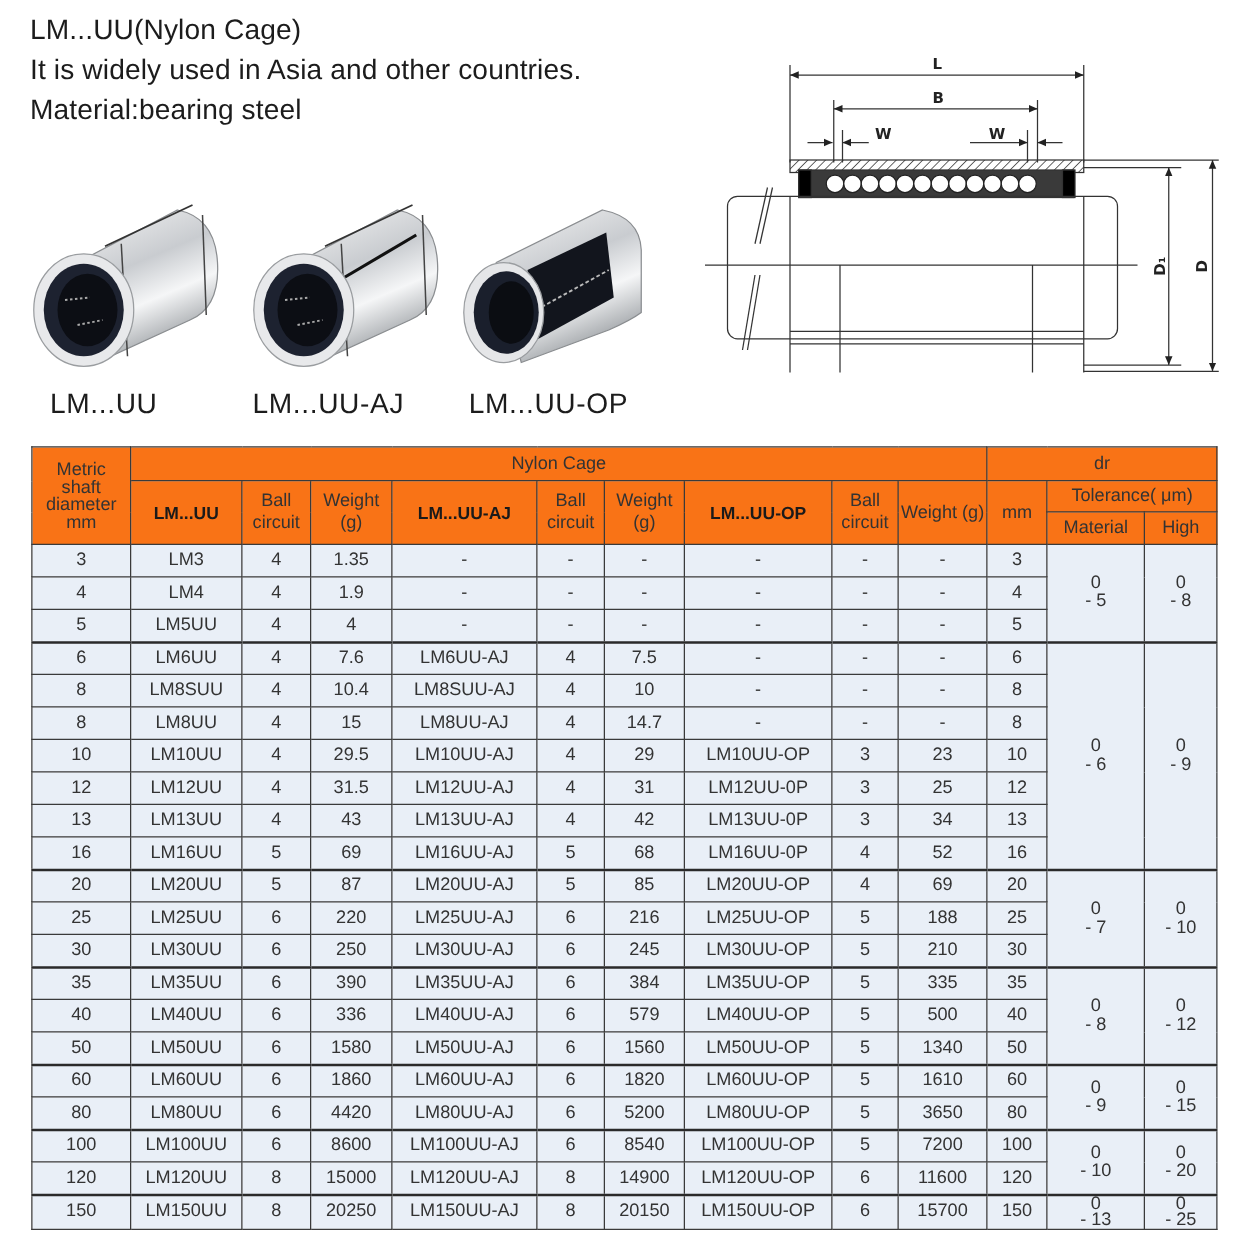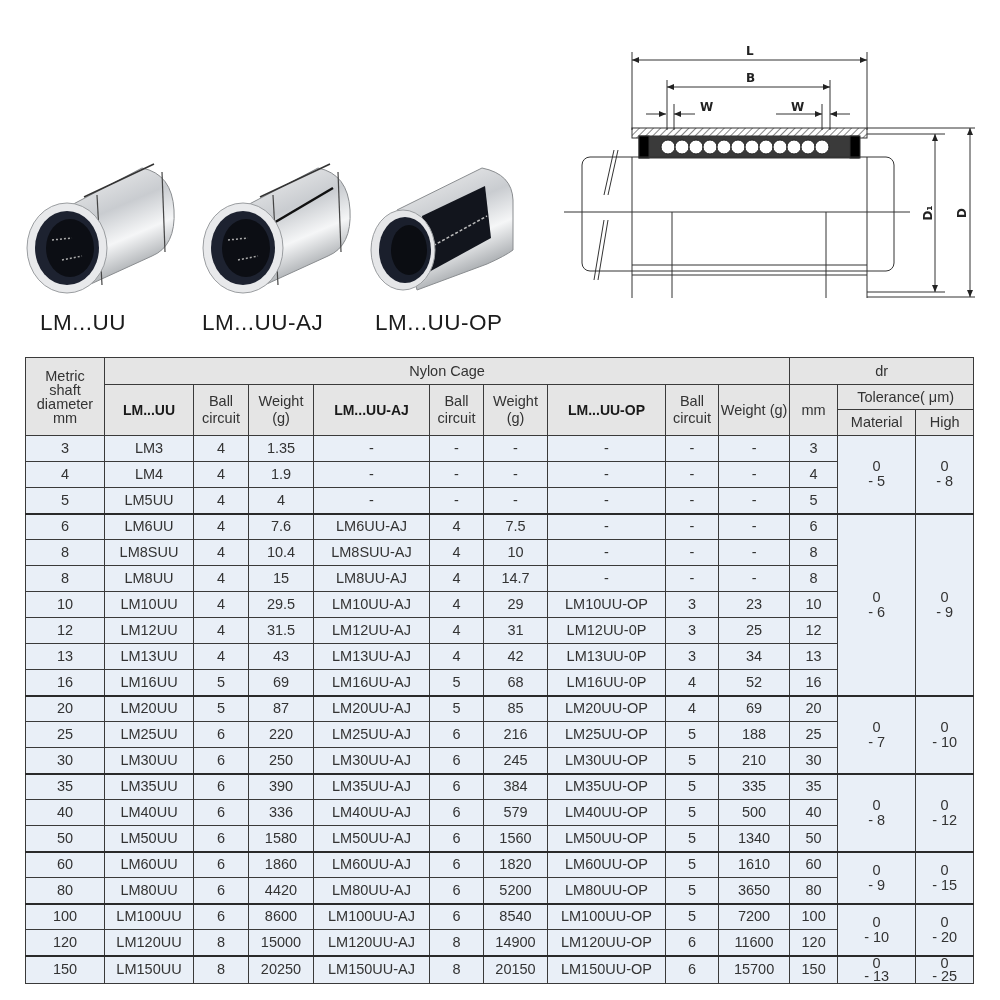--- a/index.html
+++ b/index.html
@@ -12,35 +12,38 @@
   .products { position: absolute; left: 22px; top: 160px; width: 510px; height: 185px; }
   .product { position: absolute; top: 0; width: 160px; height: 185px; }
   .product svg { position: absolute; left: 0; top: 0; }
   .product-label { position: absolute; top: 150px; left: 0; width: 170px; font-size: 22.5px; letter-spacing: 0.5px; color: #1c1c1c; white-space: nowrap; }
 
   .diagram { position: absolute; left: 560px; top: 30px; width: 430px; height: 280px; }
   .dim-label { position: absolute; font-size: 12px; font-weight: bold; color: #222; font-family: "DejaVu Sans", sans-serif; }
 
   table.spec { position: absolute; left: 25px; top: 357px; width: 948px; border-collapse: collapse; table-layout: fixed; font-size: 14.5px; color: #333; }
   table.spec td, table.spec th { border: 1px solid #3a3a3a; text-align: center; vertical-align: middle; padding: 0; font-weight: normal; line-height: 15px; }
-  table.spec th { background: #e5e5e5; color: #333; }
+  table.spec th { background: #f97316; color: #333; }
   table.spec td { background: #e9eff7; height: 26px; }
   table.spec th.bold { font-weight: bold; font-size: 14px; color: #1a1a1a; }
   .hdr1 { height: 27px; }
   .hdr2 { height: 25px; }
   .hdr3 { height: 26px; }
   tr.group-start td { border-top: 2px solid #2a2a2a; }
   .tol { line-height: 17px; font-size: 14.5px; }
   .tol span { display: block; }
   .tol-last span { line-height: 13px; }
 </style>
 </head>
 <body>
 
 <div class="intro">
+  <div>LM...UU(Nylon Cage)</div>
+  <div>It is widely used in Asia and other countries.</div>
+  <div>Material:bearing steel</div>
 </div>
 
 <div class="products">
   <div class="product" style="left:0">
     <svg width="160" height="140" viewBox="0 0 160 140">
       <defs>
         <linearGradient id="steel1" x1="0" y1="0" x2="0.4" y2="1">
           <stop offset="0" stop-color="#f4f4f4"></stop>
             <stop offset="0.45" stop-color="#c9ccd0"></stop>
             <stop offset="0.7" stop-color="#f5f6f7"></stop>

